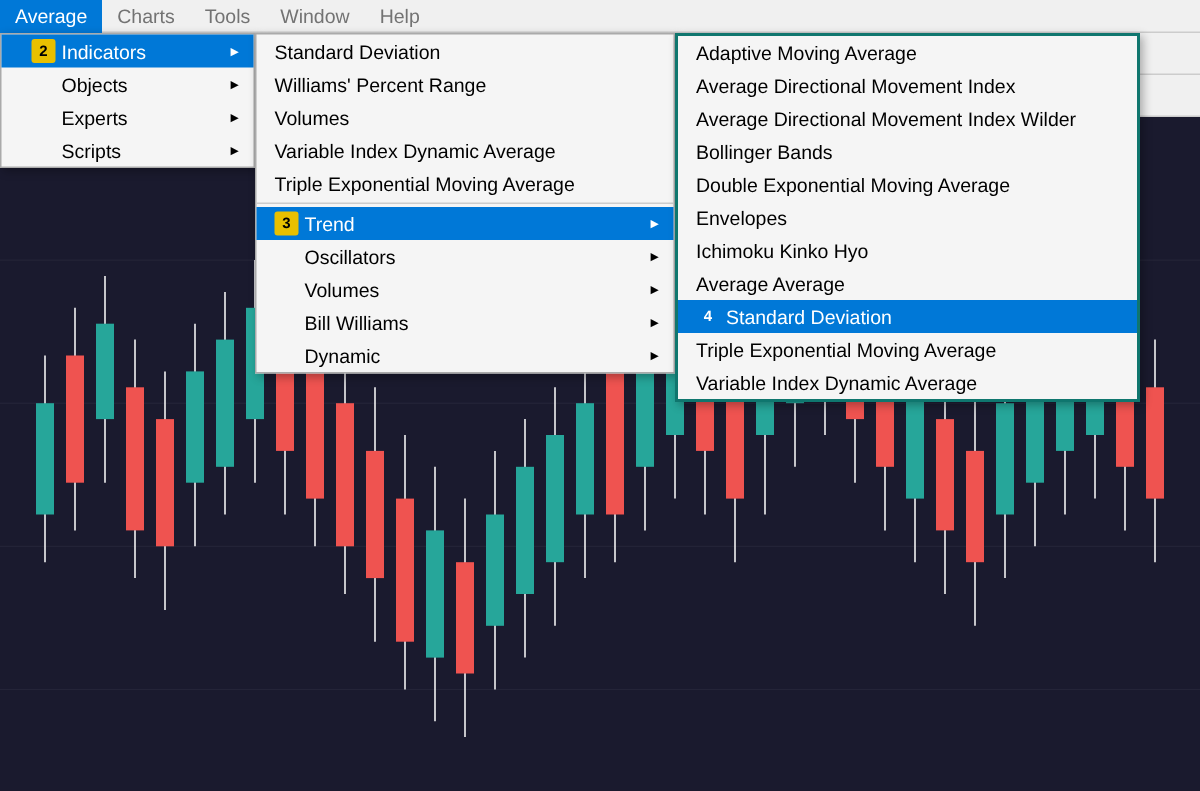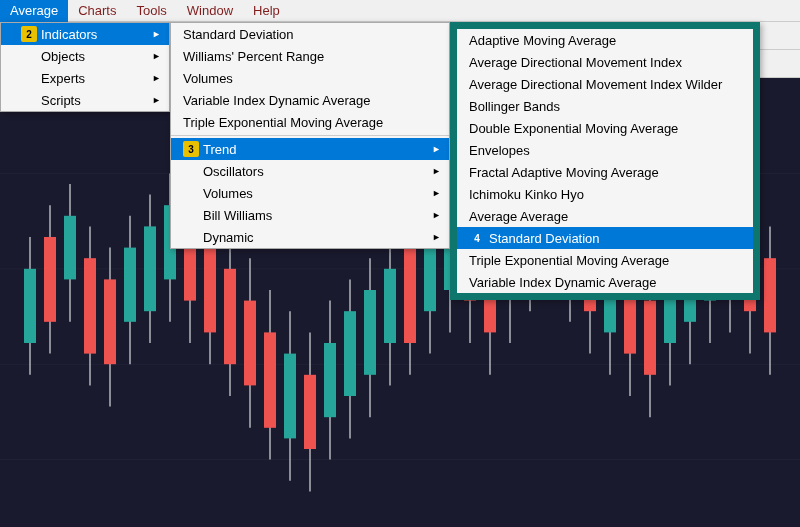--- a/index.html
+++ b/index.html
@@ -23,21 +23,21 @@
       background: #f0f0f0;
       display: flex;
       align-items: center;
       border-bottom: 1px solid #ccc;
       z-index: 100;
     }
     .menubar-item {
       padding: 2px 10px;
       cursor: pointer;
       font-size: 13px;
-      color: #7f1d1d;
+      color: #737373;
       height: 22px;
       display: flex;
       align-items: center;
     }
     .menubar-item.active {
       background: #0078d7;
       color: #fff;
     }
 
     
@@ -135,21 +135,21 @@
       padding: 4px 8px 4px 12px;
     }
 
     
     .menu-level3 {
       position: absolute;
       top: 22px;
       left: 450px;
       width: 310px;
       background: #f5f5f5;
-      border: 7px solid #0f766e;
+      border: 2px solid #0f766e;
       box-shadow: 2px 2px 6px rgba(0,0,0,0.3);
       z-index: 202;
     }
     .menu-level3 .menu-item {
       padding: 4px 8px 4px 12px;
     }
 
     
     .badge {
       display: inline-flex;
@@ -471,23 +471,20 @@
   <div class="menu-item">
     <span>Bollinger Bands</span>
   </div>
   <div class="menu-item">
     <span>Double Exponential Moving Average</span>
   </div>
   <div class="menu-item">
     <span>Envelopes</span>
   </div>
   <div class="menu-item">
-    <span>Fractal Adaptive Moving Average</span>
-  </div>
-  <div class="menu-item">
     <span>Ichimoku Kinko Hyo</span>
   </div>
   <div class="menu-item">
     <span>Average Average</span>
   </div>
   <div class="menu-item active">
     <span style="display:flex;align-items:center;">
       <span class="badge badge-blue">4</span>
       <span>Standard Deviation</span>
     </span>

